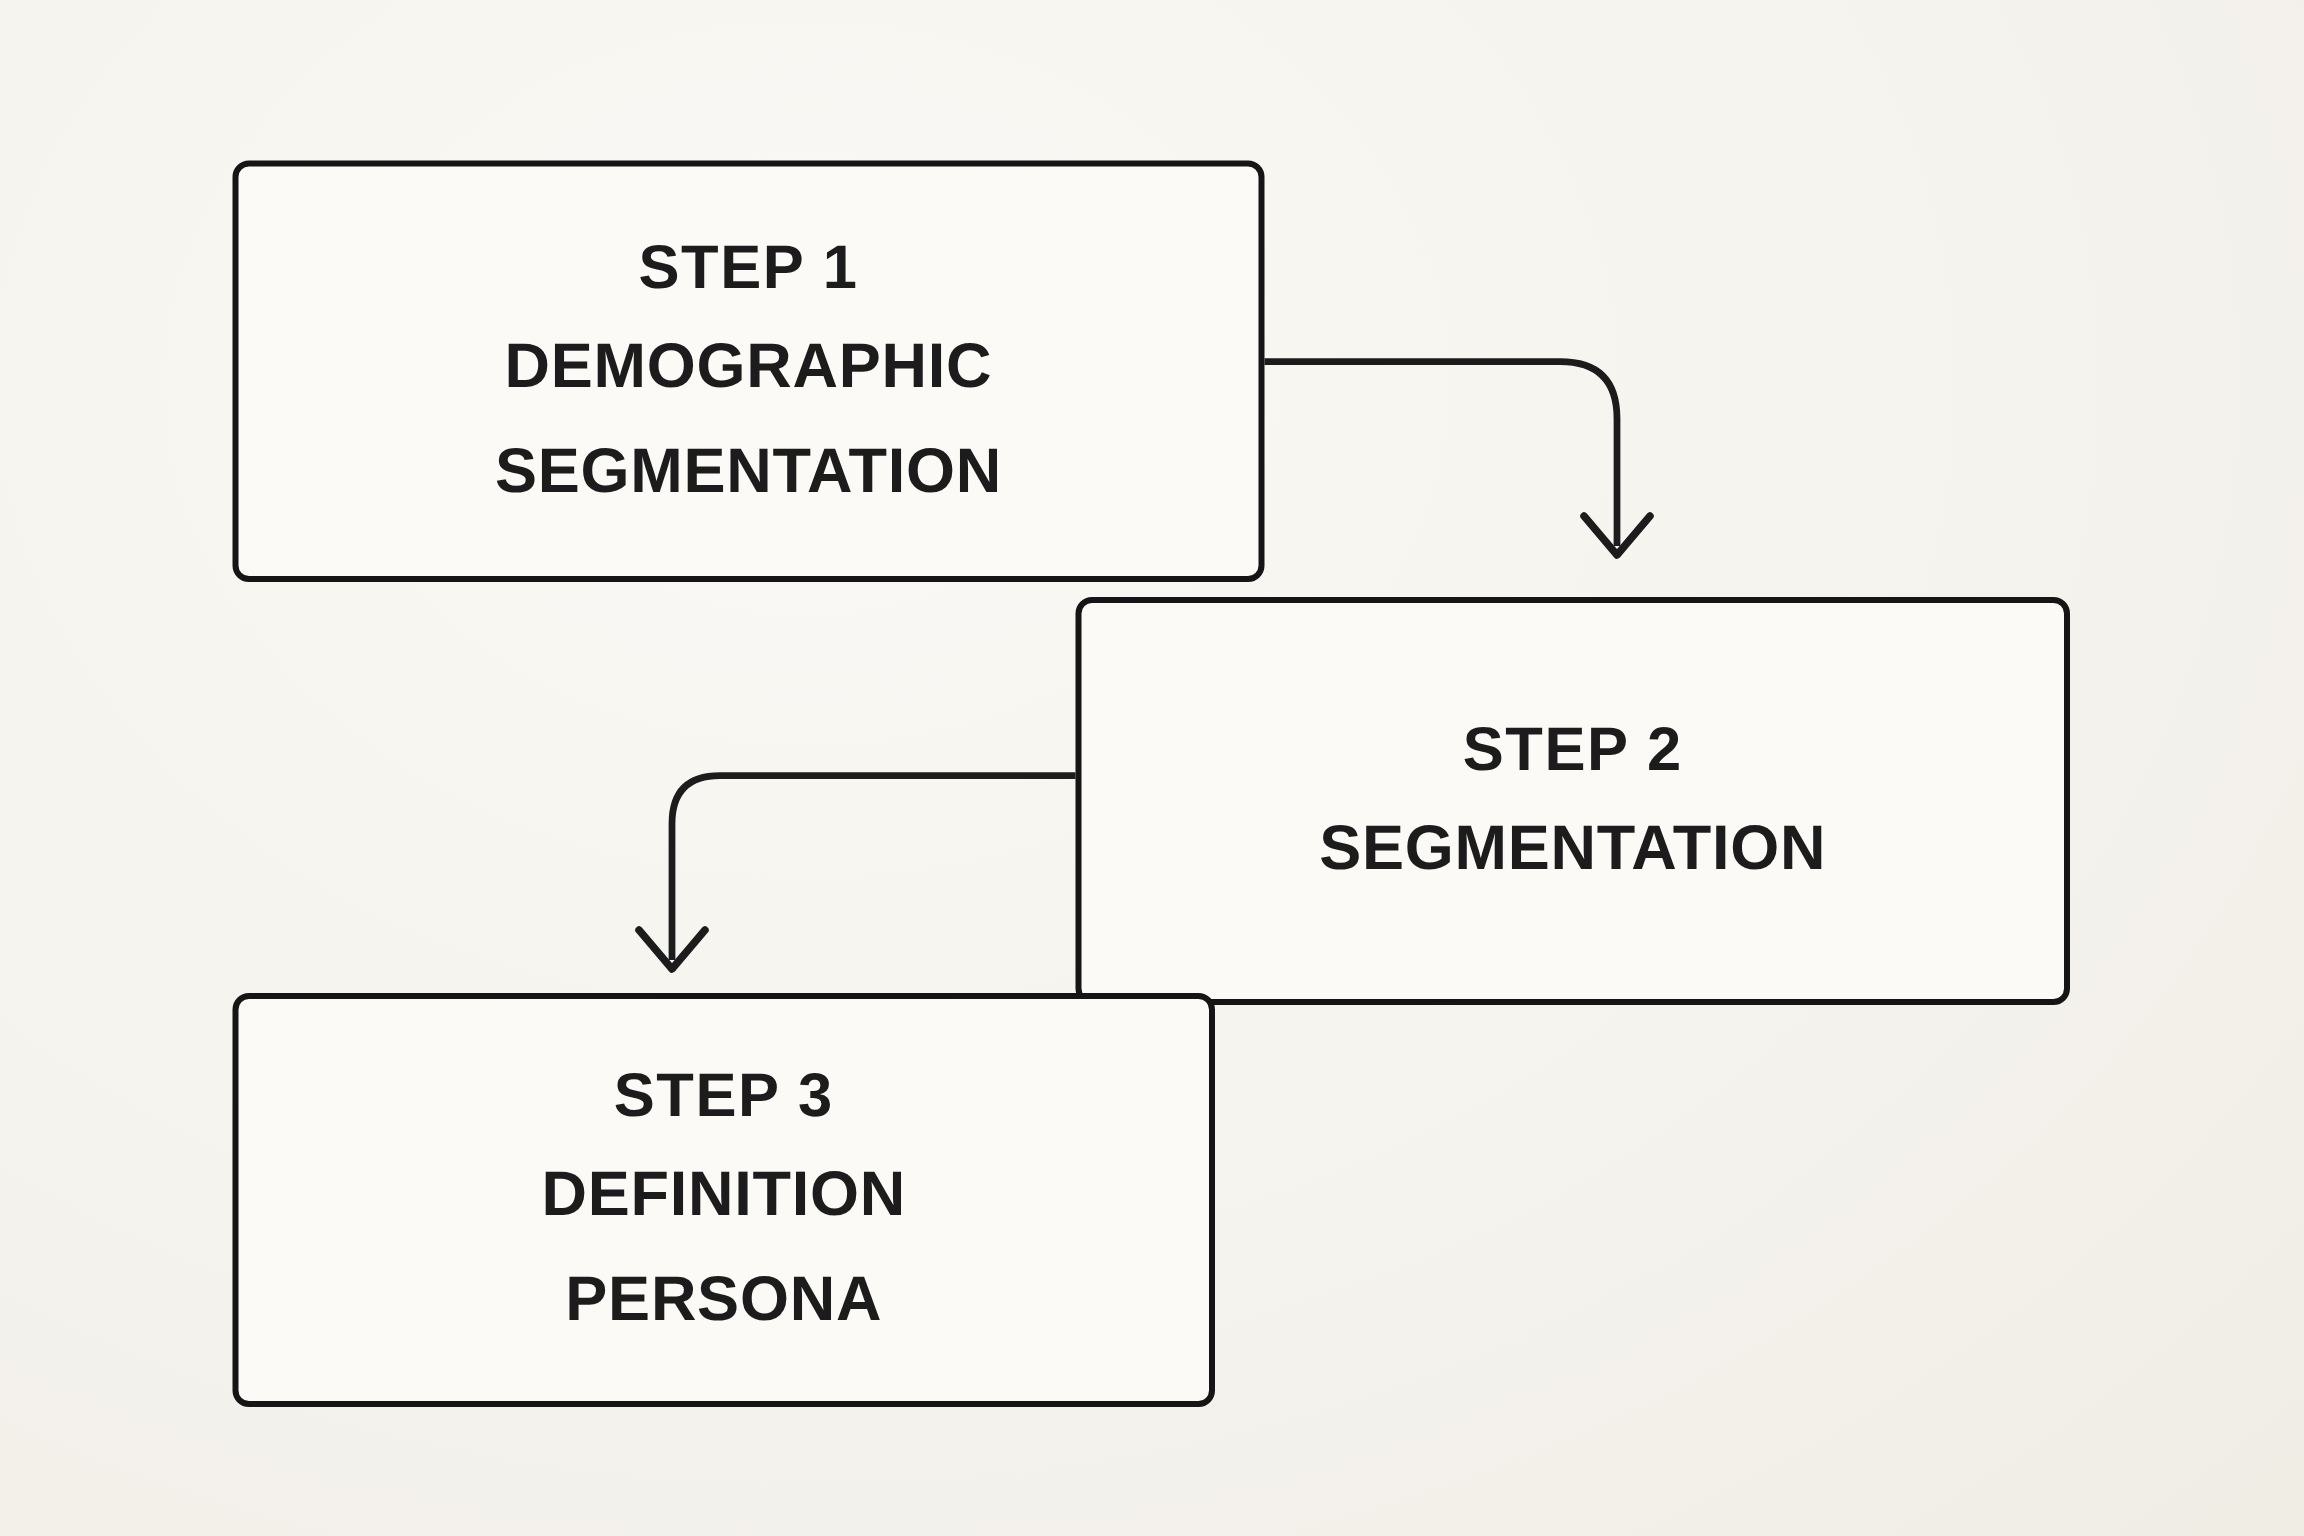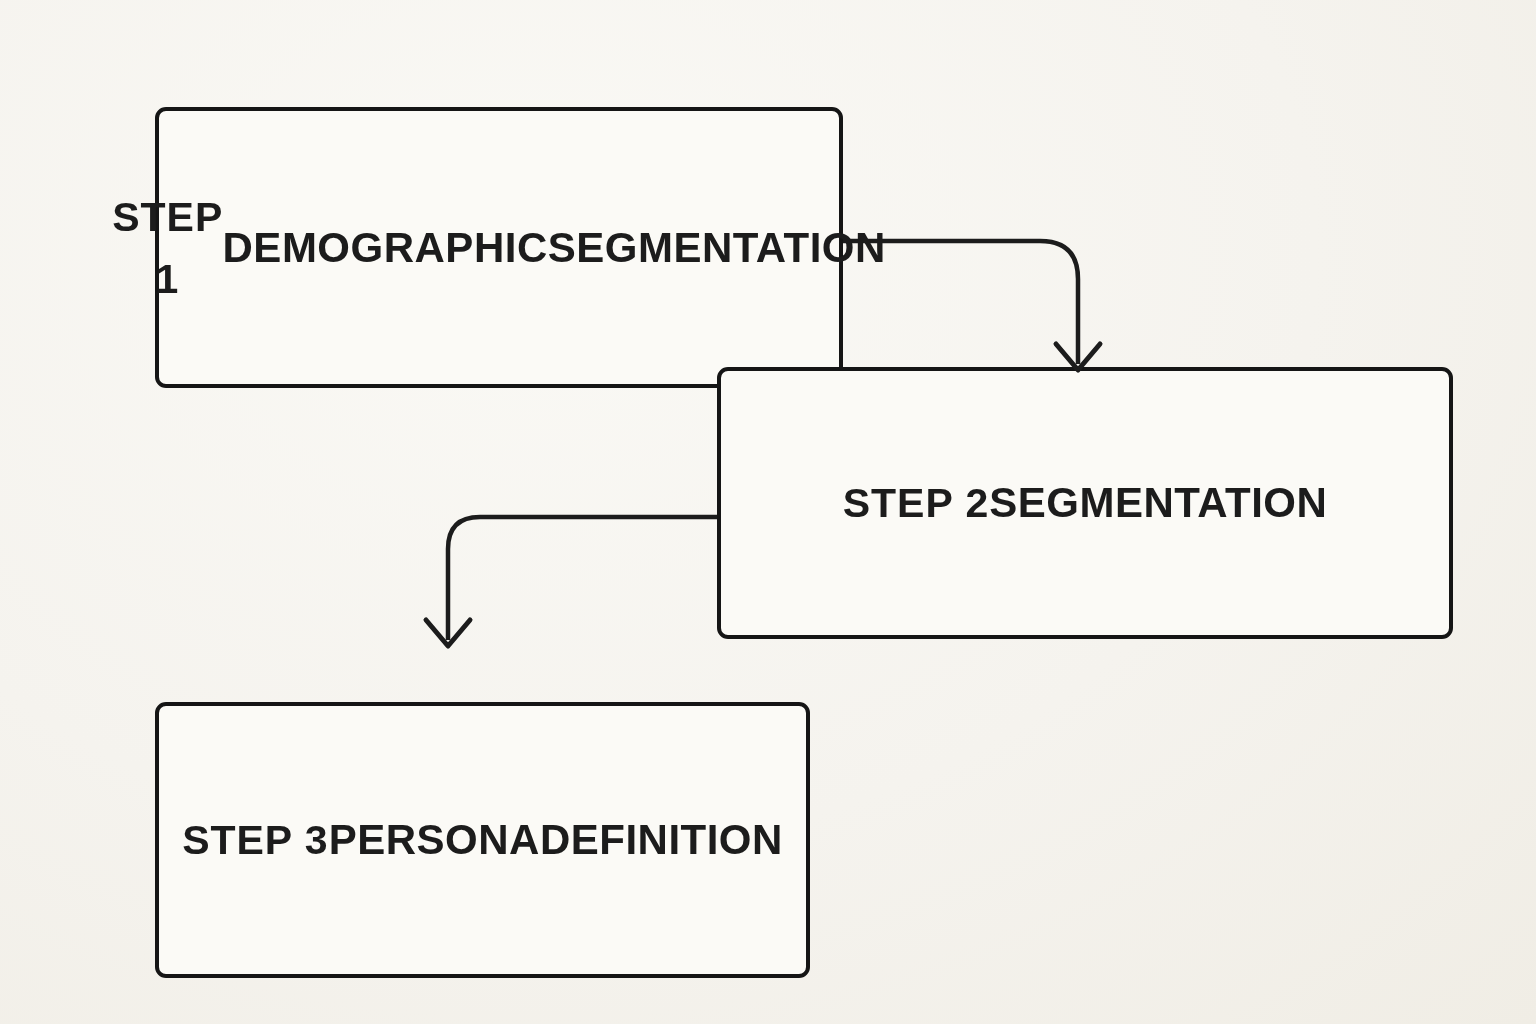--- a/index.html
+++ b/index.html
@@ -22,25 +22,25 @@
     position: absolute;
     box-sizing: border-box;
     background: var(--node-fill);
     border: 4px solid var(--node-border);
     border-radius: 11px;
     display: flex;
     align-items: center;
     justify-content: center;
   }
   #node-step-1 { left: 155px; top: 107px;  width: 688px; height: 281px; }
-  #node-step-2 { left: 717px; top: 367px;  width: 736px; height: 272px; }
-  #node-step-3 { left: 155px; top: 662px;  width: 655px; height: 276px; margin-top: 40px; }
+  #node-step-2 { left: 717px; top: 398px;  width: 663px; height: 272px; }
+  #node-step-3 { left: 155px; top: 662px;  width: 655px; height: 276px; }
   .node-text {
     display: flex;
-    flex-direction: row;
+    flex-direction: column;
     align-items: center;
     text-align: center;
     color: var(--text);
   }
   .step-line {
     font-size: 41px;
     line-height: 62px;
     font-weight: 700;
     letter-spacing: 1px;
   }
@@ -82,22 +82,22 @@
   <div class="node" id="node-step-2">
     <div class="node-text">
       <div class="step-line">STEP 2</div>
       <div class="title-line">SEGMENTATION</div>
     </div>
   </div>
 
   <div class="node" id="node-step-3">
     <div class="node-text">
       <div class="step-line">STEP 3</div>
+      <div class="title-line">DEFINITION</div>
       <div class="title-line">PERSONA</div>
-      <div class="title-line">DEFINITION</div>
     </div>
   </div>
 
   <svg id="arrow-layer" viewBox="0 0 1536 1024" aria-hidden="true">
     <g>
       <path class="arrow-line" d="M 843 241 L 1040 241 Q 1078 241 1078 279 L 1078 364"></path>
       <path class="arrow-head" d="M 1056 344 L 1078 370 L 1100 344"></path>
     </g>
     <g>
       <path class="arrow-line" d="M 717 517 L 480 517 Q 448 517 448 549 L 448 640"></path>

